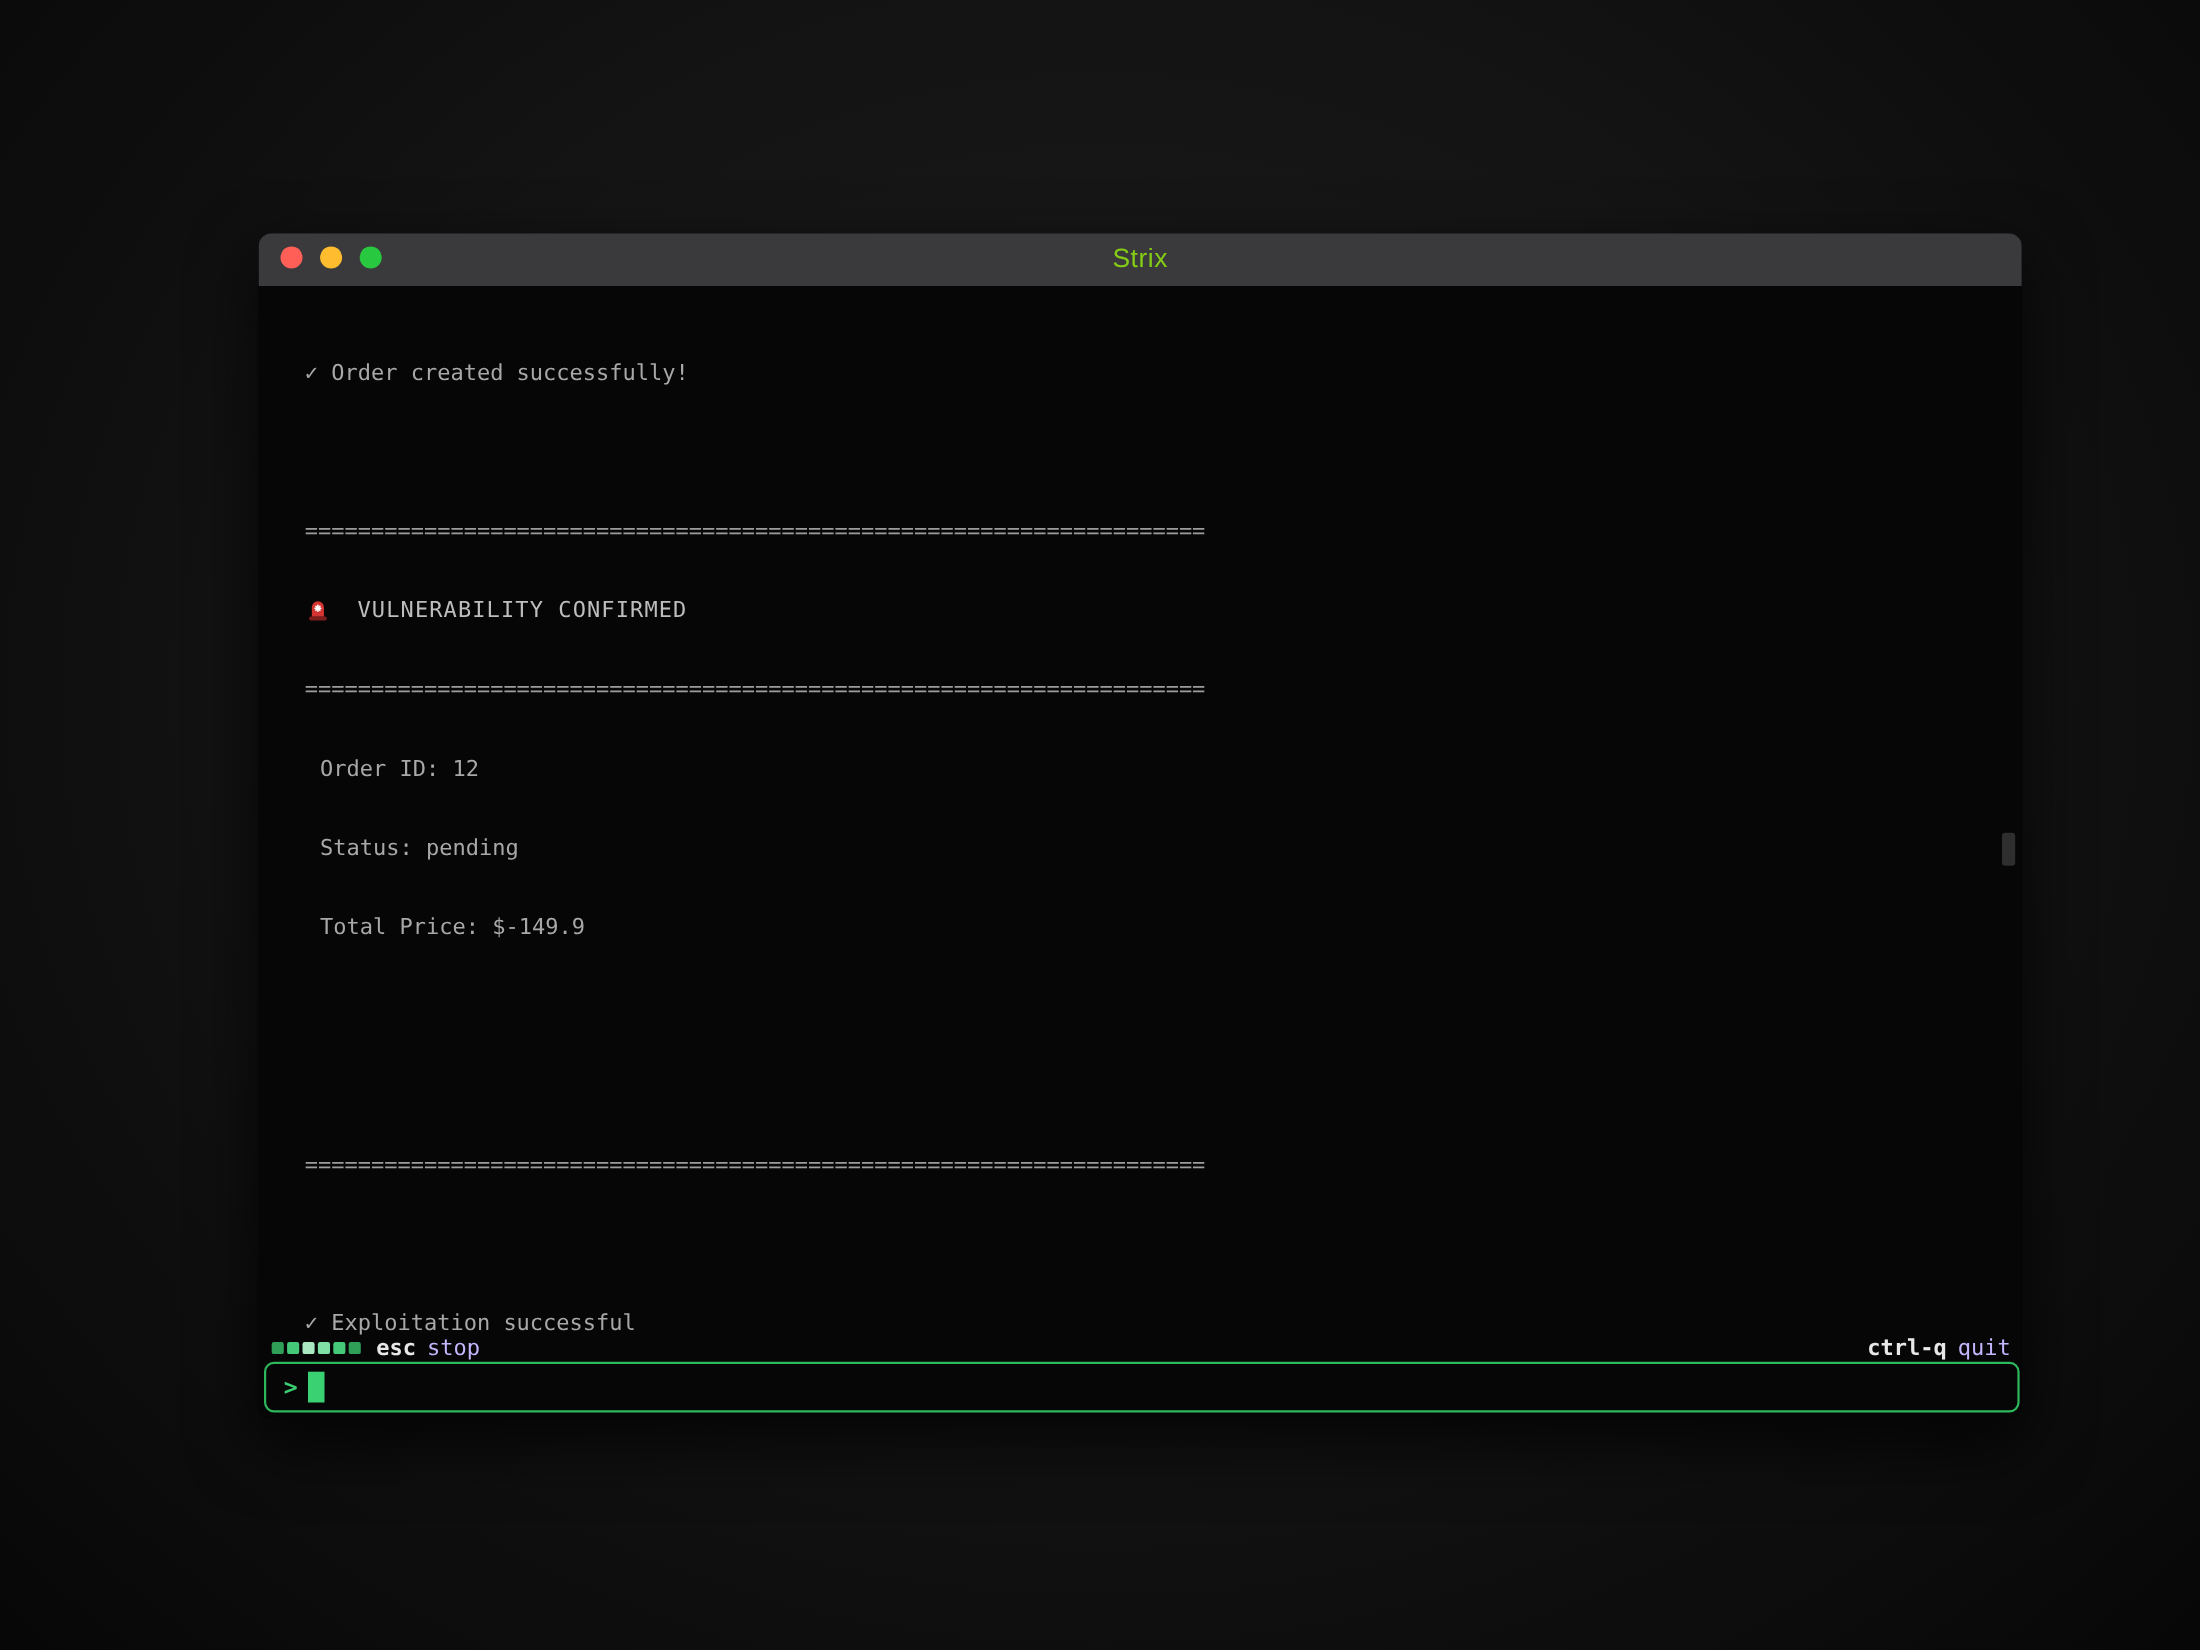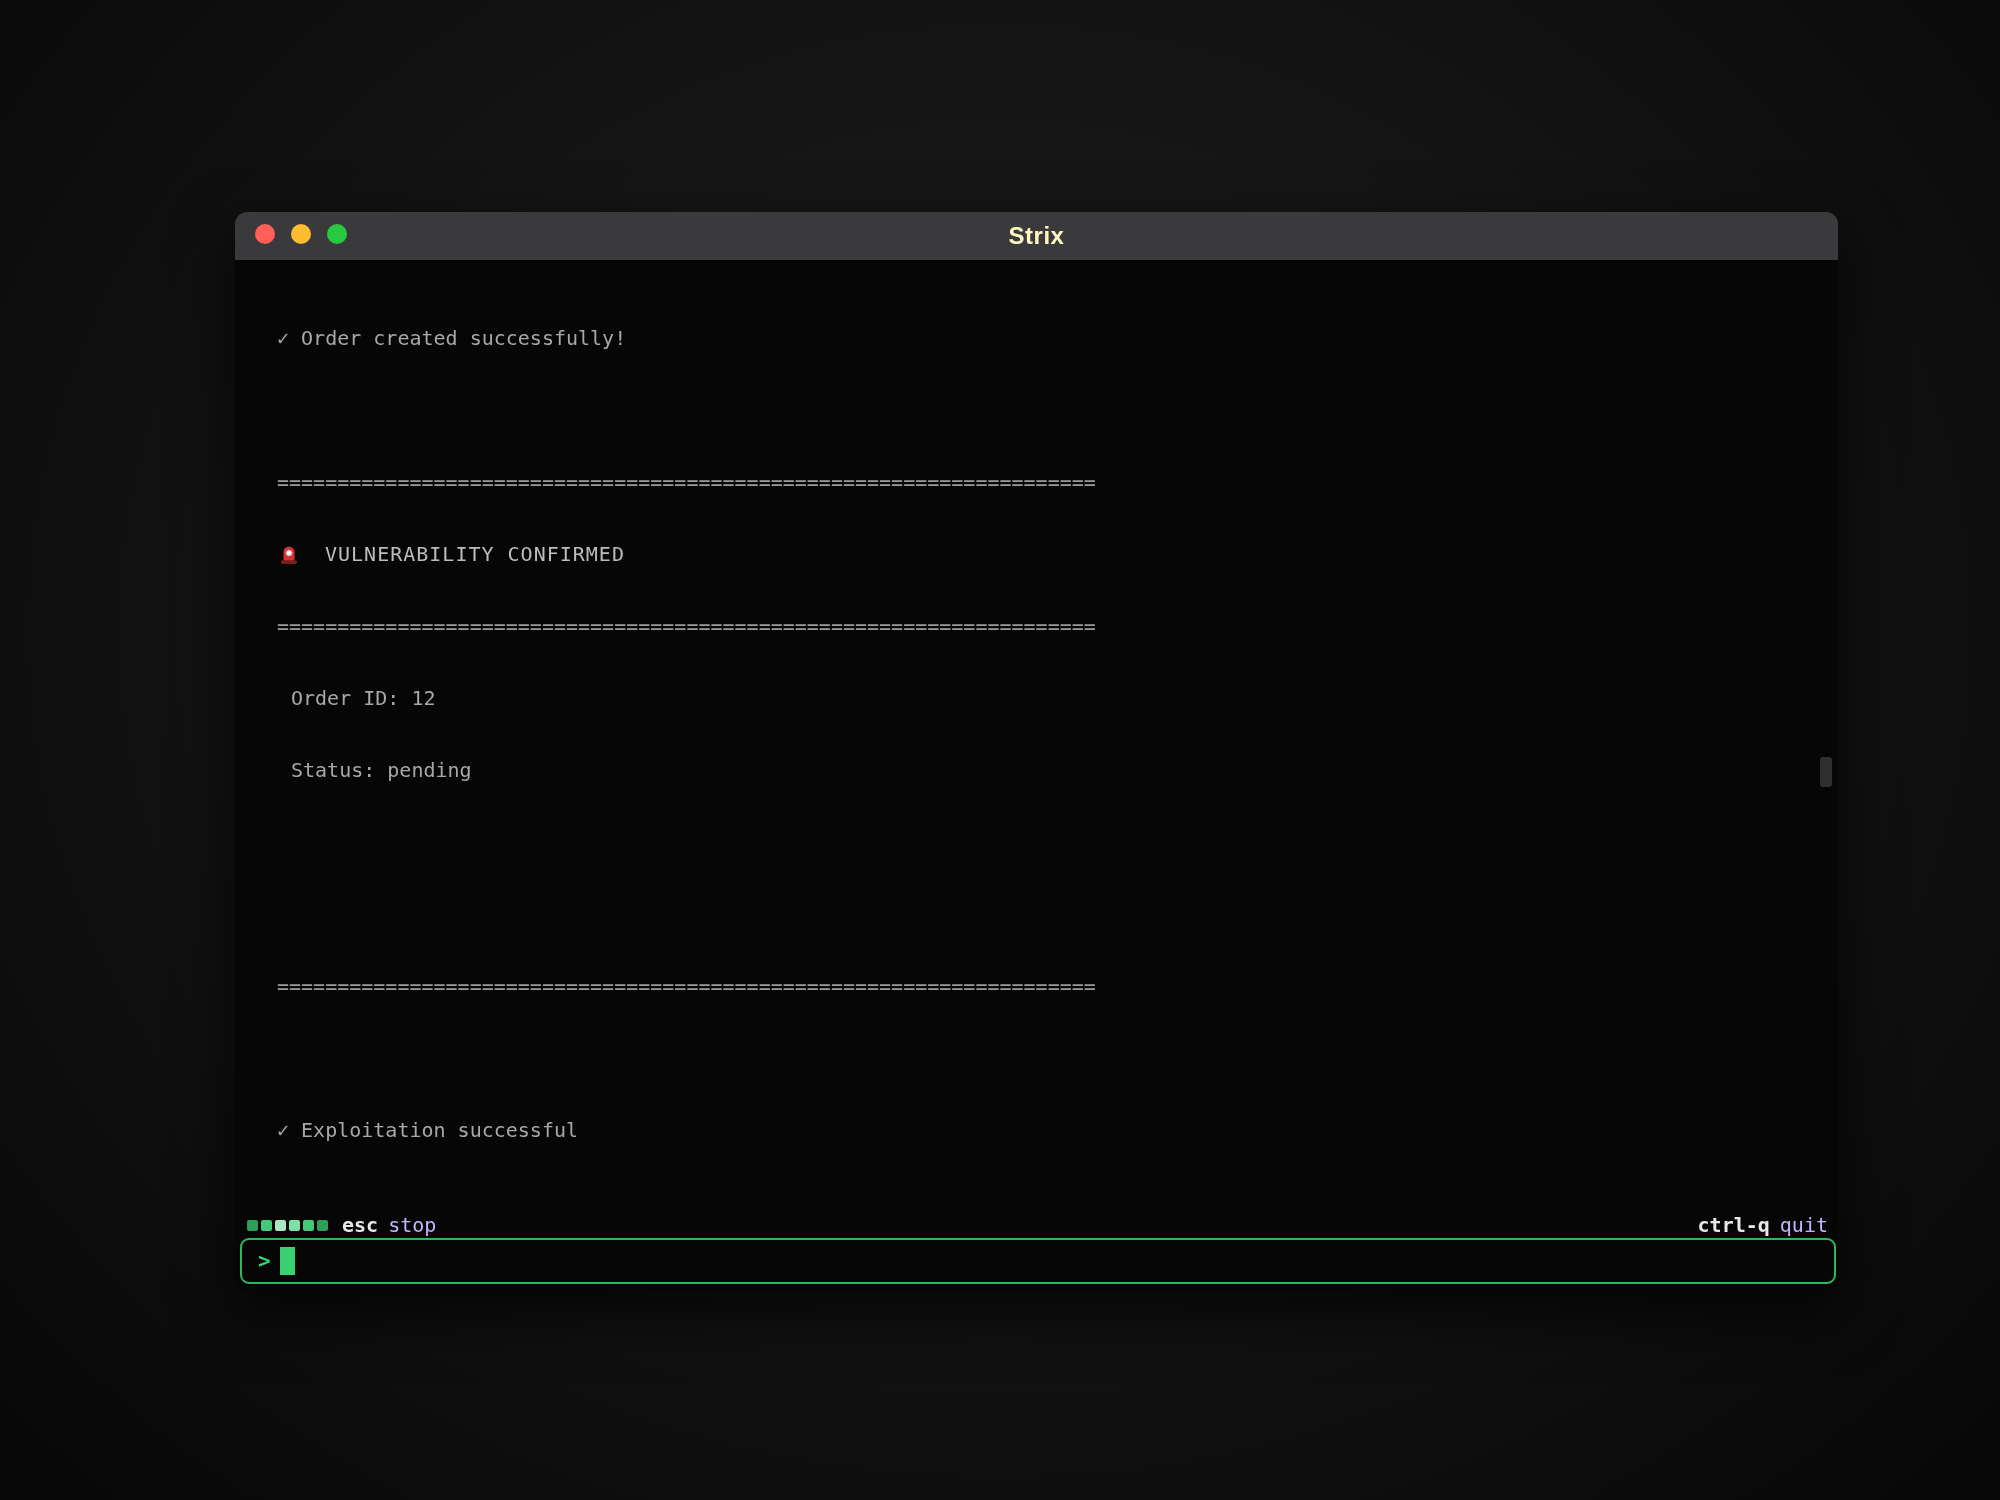--- a/index.html
+++ b/index.html
@@ -16,22 +16,22 @@
     position:absolute; left:235px; top:212px; width:1603px; height:1078px;
     border-radius:12px; overflow:hidden;
     box-shadow:0 22px 60px rgba(0,0,0,0.75);
     background:#060606;
   }
   .titlebar {
     position:relative; height:48px; background:#3a3a3c;
     display:flex; align-items:center; justify-content:center;
   }
   .title-text {
-    font-family:"Liberation Sans", sans-serif; font-weight:bold;
-    font-size:24px; color:#fef9c3; letter-spacing:0.5px;
+    font-family:"Liberation Sans", sans-serif; font-weight:normal;
+    font-size:24px; color:#84cc16; letter-spacing:0.5px;
   }
   .lights { position:absolute; left:20px; top:12px; display:flex; gap:16px; }
   .light { width:20px; height:20px; border-radius:50%; }
   .light.red    { background:var(--traffic-red); }
   .light.yellow { background:var(--traffic-yellow); }
   .light.green  { background:var(--traffic-green); }
 
   .content {
     position:absolute; top:48px; left:0; right:0; bottom:0;
     background:#060606; padding-top:18px;
@@ -103,20 +103,21 @@
                 <line x1="10.2" y1="9.2" x2="13.8" y2="12.8"></line>
                 <line x1="13.8" y1="9.2" x2="10.2" y2="12.8"></line>
               </g>
             </svg>
           </span>
           <span class="txt">VULNERABILITY CONFIRMED</span>
         </div>
         <div class="ln sep">====================================================================</div>
         <div class="ln indent">Order ID: 12</div>
         <div class="ln indent">Status: pending</div>
+        <div class="ln indent">Total Price: $-149.9</div>
         <div class="sp"></div>
         <div class="sp"></div>
         <div class="ln sep">====================================================================</div>
         <div class="sp"></div>
         <div class="ln">✓ Exploitation successful</div>
       </div>
 
     </div>
 
     <div class="scroll-thumb"></div>

